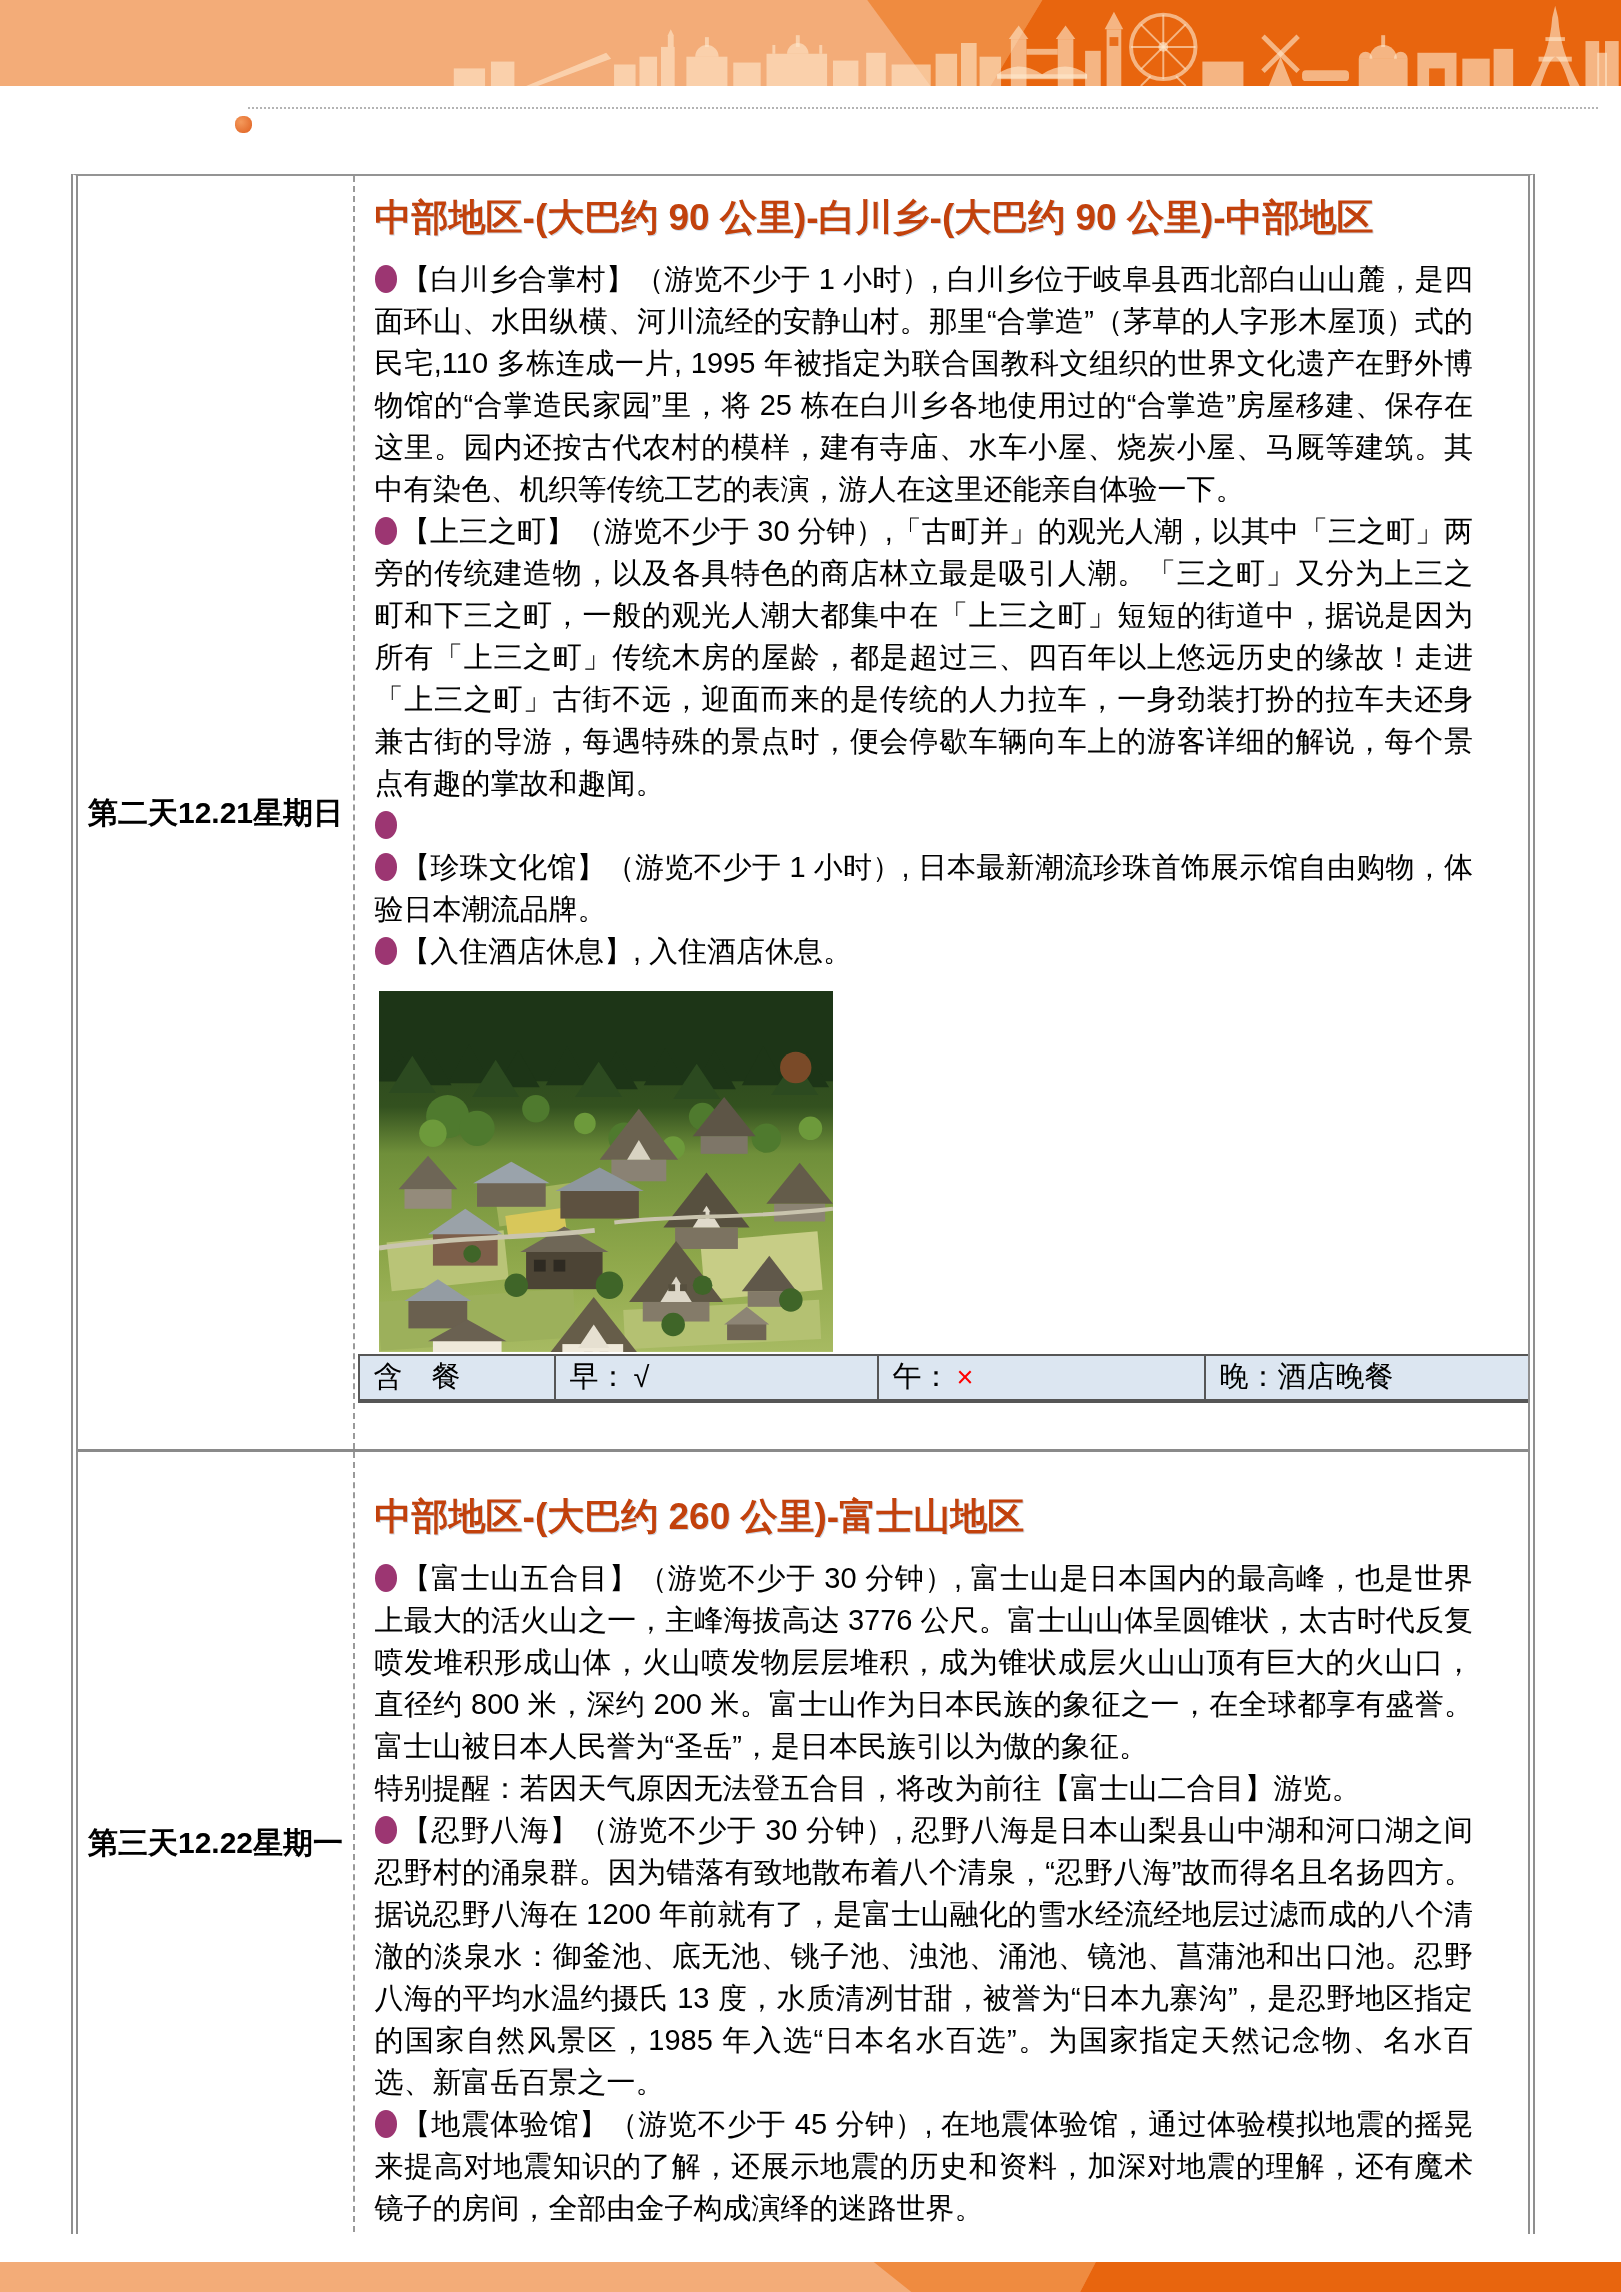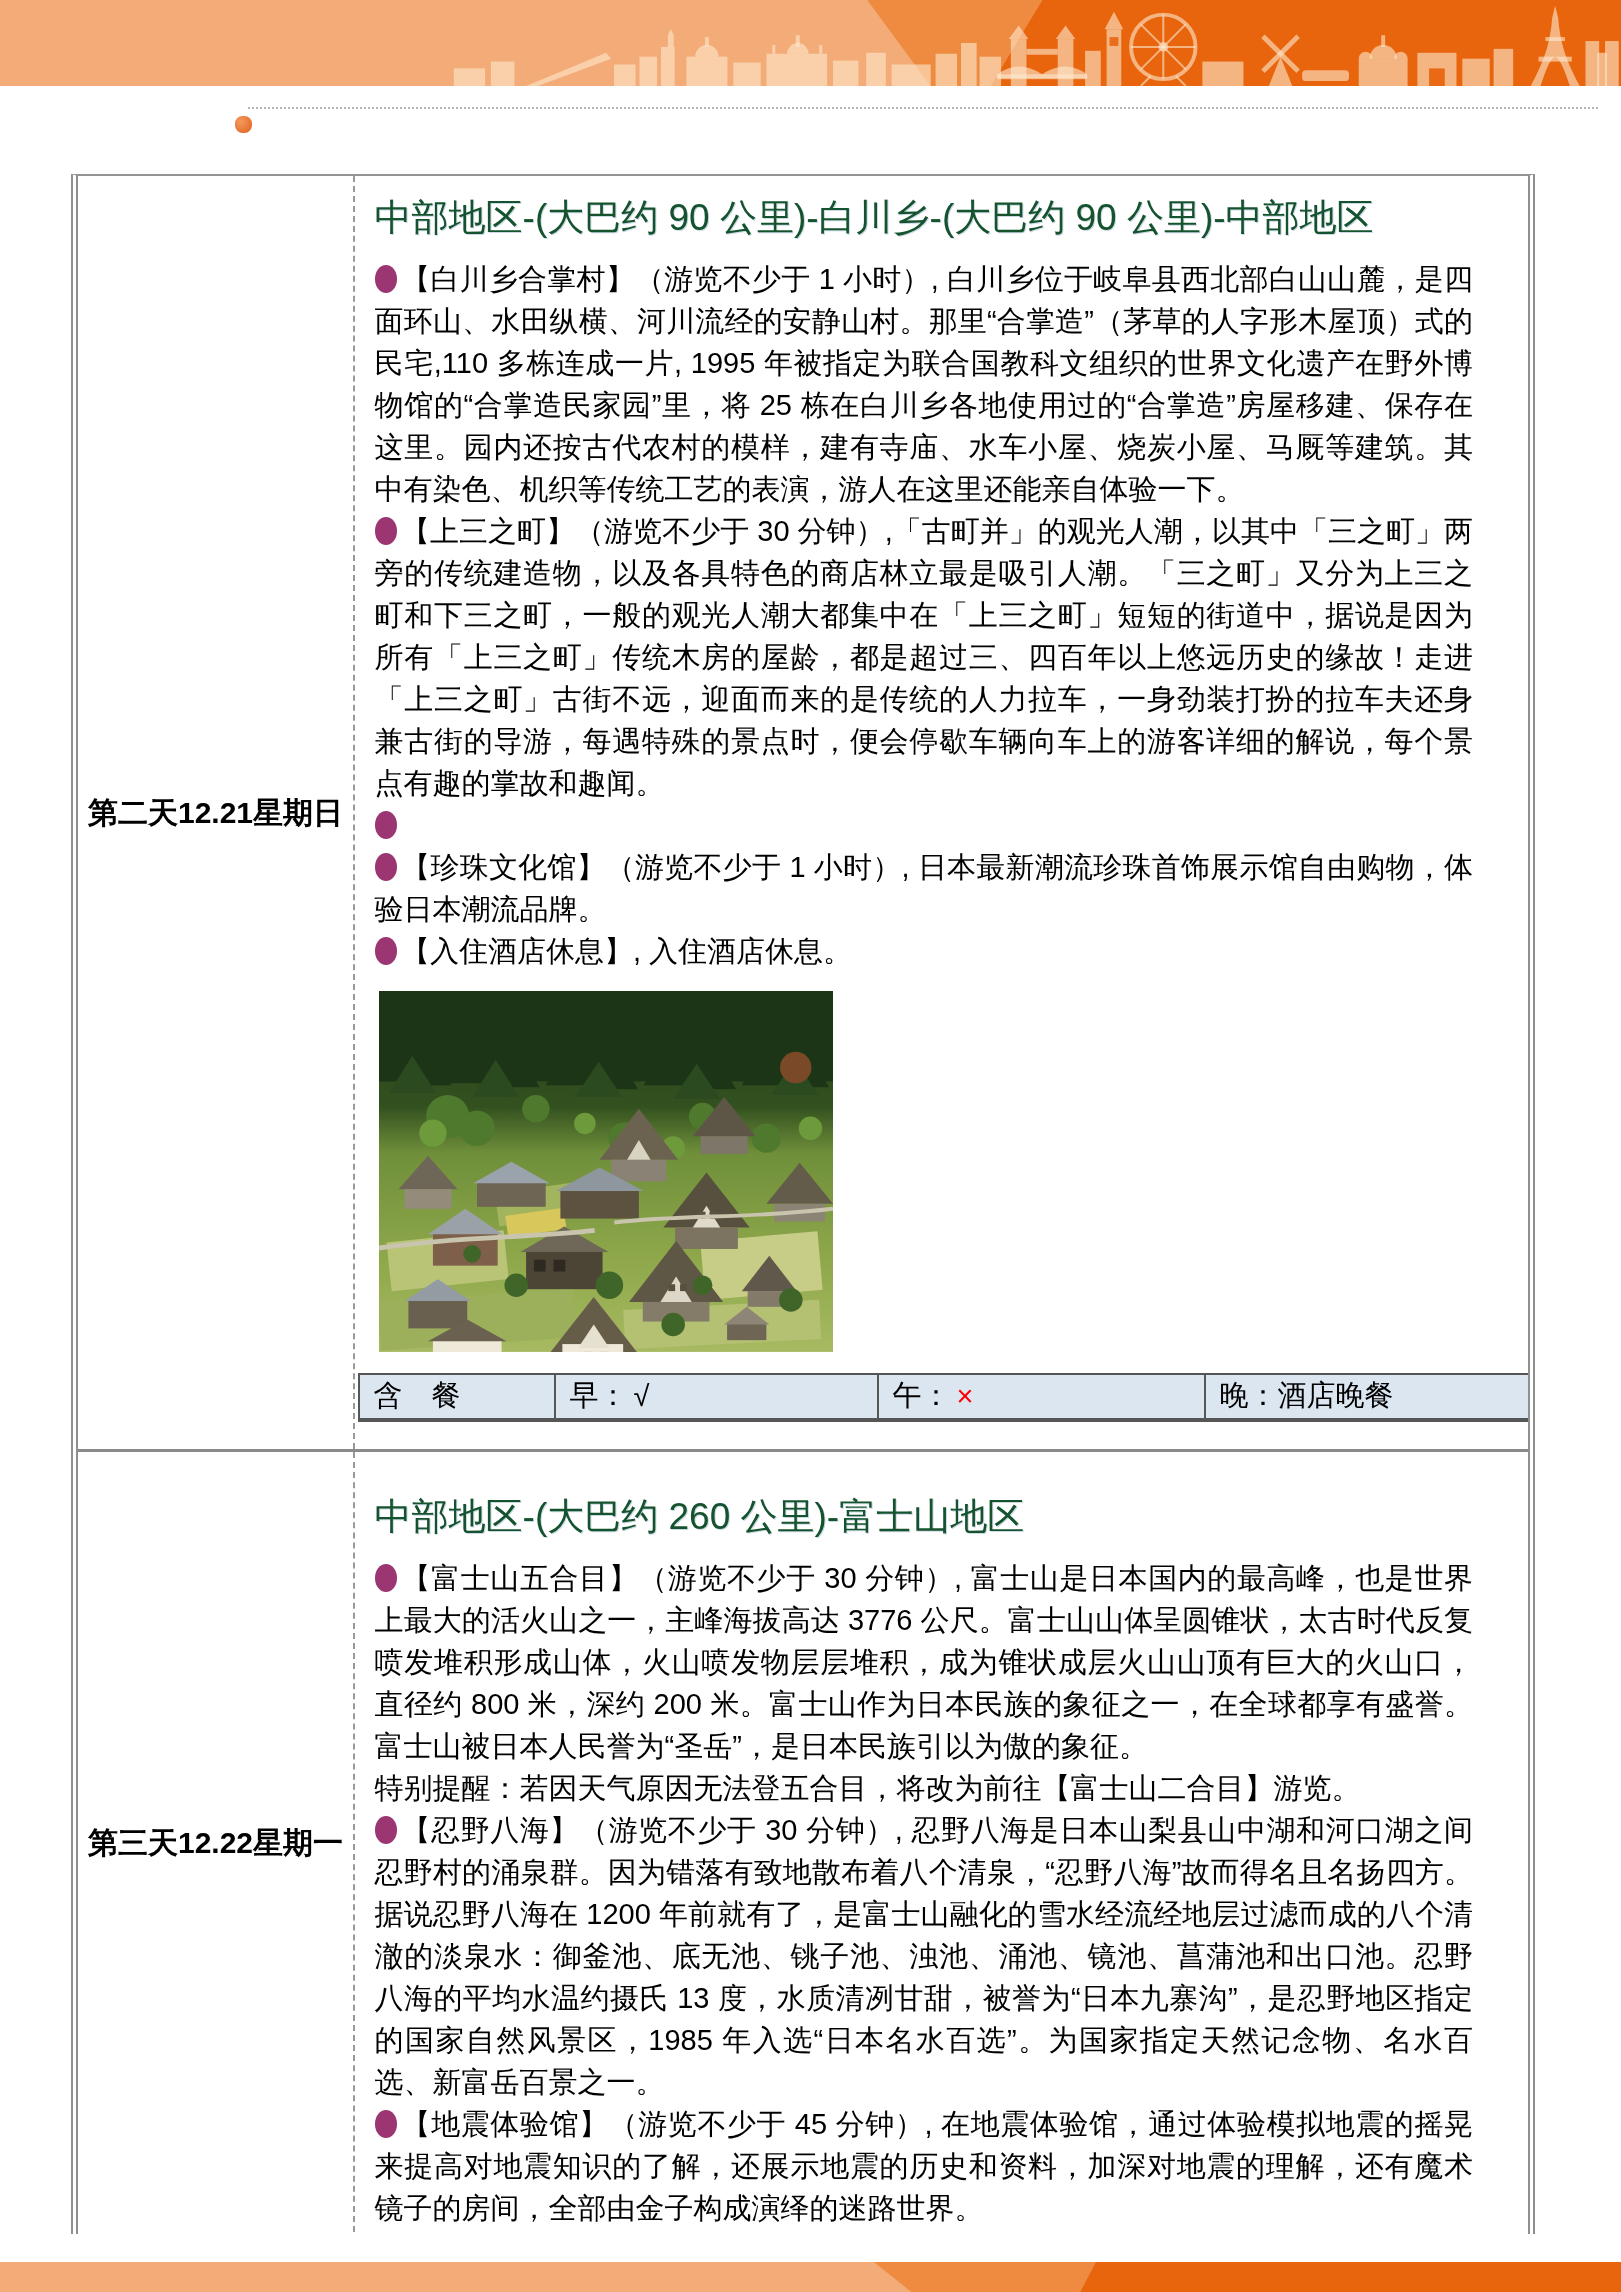--- a/index.html
+++ b/index.html
@@ -31,34 +31,34 @@
   .day-row{display:flex;box-sizing:border-box;width:100%;}
   .day-row.first{height:1276px;border-bottom:3.9px solid #8a8a8a;}
   .day-row.second{height:780px;}
   .day-cell{
     width:277px;min-width:277px;box-sizing:border-box;border-right:2px dashed #9a9a9a;
     display:flex;flex-direction:row;align-items:center;justify-content:center;
     font-weight:bold;font-size:30px;line-height:55px;text-align:center;
   }
   .content-cell{flex:1;box-sizing:border-box;padding:9.8px 55px 0 19.6px;overflow:hidden;}
   .day-title{
-    color:#14532d;font-weight:normal;font-size:37px;line-height:51px;margin:5.9px 0 15.7px 0;
+    color:#c2410c;font-weight:bold;font-size:37px;line-height:51px;margin:5.9px 0 15.7px 0;
     text-shadow:1px 1px 0 #cdd8e6;letter-spacing:0px;
   }
   .content-cell p{margin:0;font-size:29px;line-height:42px;text-align:justify;}
   .bullet{
     display:inline-block;width:22.5px;height:28px;border-radius:50%;
     background:#9C3672;vertical-align:-3.9px;margin-right:3.9px;
   }
   .note-line{font-size:29px;line-height:42px;}
   
   #village-photo{display:block;margin:18.6px 0 0 4.9px;}
   
   #meals-table{
-    width:1180px;margin-left:-16.7px;margin-top:21px;background:#DCE6F1;
+    width:1180px;margin-left:-16.7px;margin-top:2px;background:#DCE6F1;
     border:2px solid #565656;box-sizing:border-box;font-size:29px;
   }
   .mt-row{display:flex;height:45px;align-items:center;box-sizing:border-box;}
   .mt-row.top{border-bottom:2px solid #565656;}
   .mt-cell{box-sizing:border-box;height:100%;display:flex;align-items:center;padding-left:13.7px;}
   .mt-sep{border-right:2px solid #565656;}
   .mt-c1{width:196px;min-width:196px;}
   .mt-c2{width:323px;}
   .mt-c3{width:327px;}
   .mt-c4{flex:1;}

